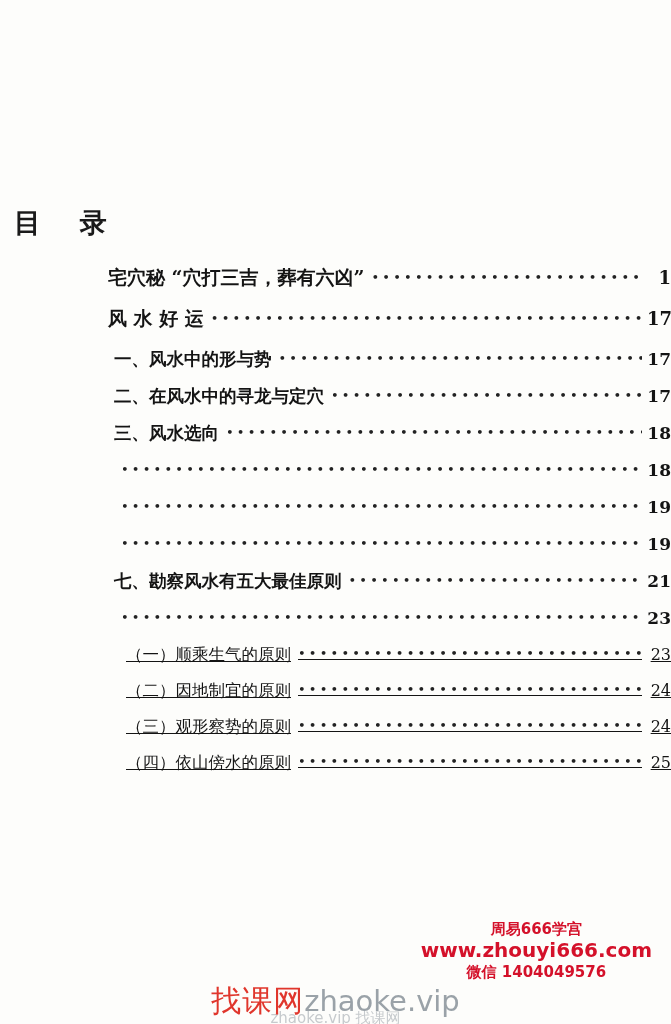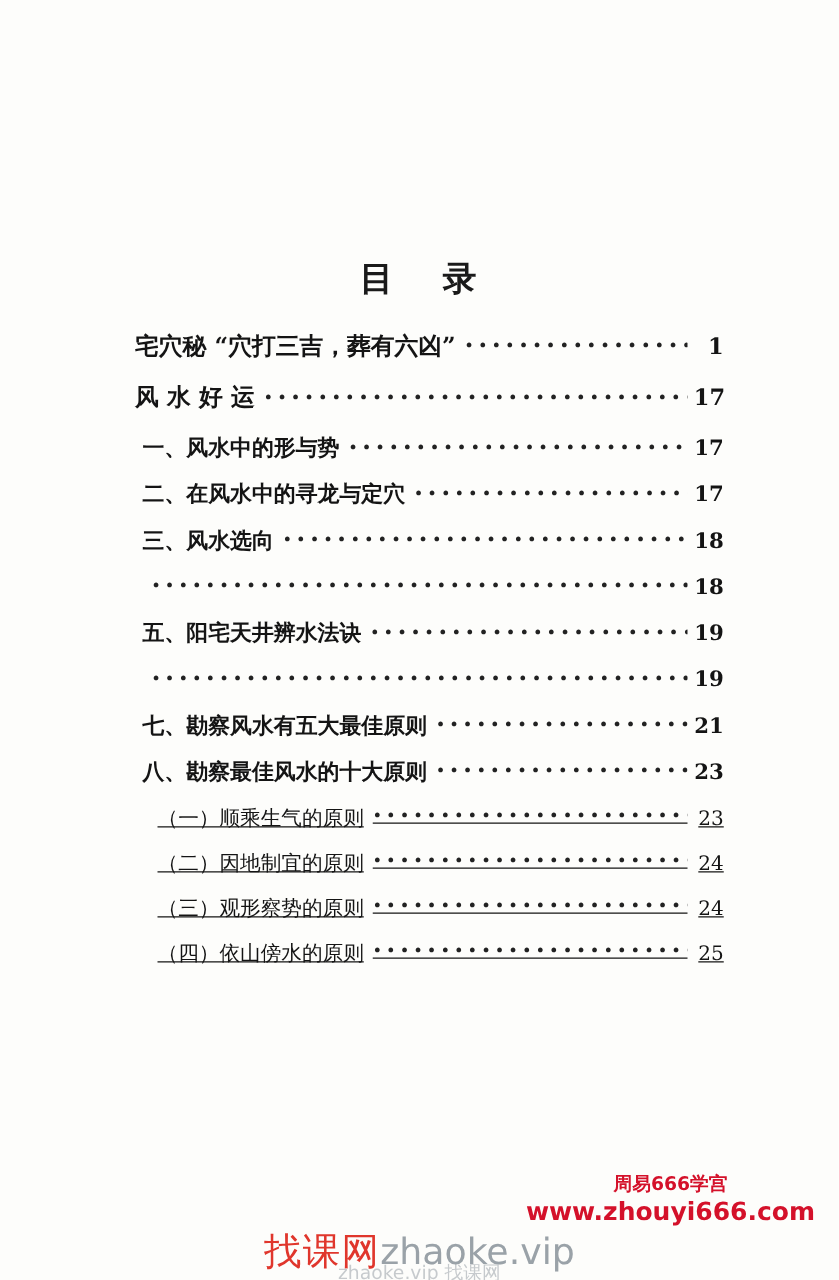--- a/index.html
+++ b/index.html
@@ -14,41 +14,40 @@
     overflow: hidden;
     position: relative;
   }
   .page {
     position: relative;
     width: 671px;
     height: 1024px;
     background: #fdfdfb;
   }
   .toc-title {
-    text-align: center;
-    font-family: Liberation Sans, sans-serif;
+    text-align: left;
+    font-family: Liberation Serif, serif;
     font-size: 27px;
     font-weight: bold;
     letter-spacing: 16px;
     color: #1a1a1a;
     padding-top: 205px;
     padding-left: 14px;
   }
   .toc-list {
     margin: 26px 0 0 0;
     padding: 0;
     list-style: none;
   }
   .toc-row {
     display: flex;
     align-items: flex-end;
     font-family: "DejaVu Serif", serif;
     color: #141414;
     margin-bottom: 17px;
-    padding-right: 92px;
   }
   .toc-row .lbl {
     white-space: nowrap;
     font-weight: bold;
     line-height: 1.1;
   }
   .toc-row .dots {
     flex: 1 1 auto;
     overflow: hidden;
     white-space: nowrap;
@@ -155,38 +154,36 @@
       <span class="dots">••••••••••••••••••••••••••••••••••••••••••••••••••</span>
       <span class="pg">18</span>
     </li>
 
     <li class="toc-row lvl1">
       <span class="dots">••••••••••••••••••••••••••••••••••••••••••••••••••</span>
       <span class="pg">18</span>
     </li>
 
     <li class="toc-row lvl1">
-      <span class="lbl">五、阳宅天井辨水法诀</span>
       <span class="dots">••••••••••••••••••••••••••••••••••••••••••••••••••</span>
       <span class="pg">19</span>
     </li>
 
     <li class="toc-row lvl1">
       <span class="dots">••••••••••••••••••••••••••••••••••••••••••••••••••</span>
       <span class="pg">19</span>
     </li>
 
     <li class="toc-row lvl1">
       <span class="lbl">七、勘察风水有五大最佳原则</span>
       <span class="dots">••••••••••••••••••••••••••••••••••••••••••••••••••</span>
       <span class="pg">21</span>
     </li>
 
     <li class="toc-row lvl1">
-      <span class="lbl">八、勘察最佳风水的十大原则</span>
       <span class="dots">••••••••••••••••••••••••••••••••••••••••••••••••••</span>
       <span class="pg">23</span>
     </li>
 
     <li class="toc-row lvl2">
       <span class="lbl">（一）顺乘生气的原则</span>
       <span class="dots">••••••••••••••••••••••••••••••••••••••••••••••••••</span>
       <span class="pg">23</span>
     </li>
 
@@ -206,20 +203,21 @@
       <span class="lbl">（四）依山傍水的原则</span>
       <span class="dots">••••••••••••••••••••••••••••••••••••••••••••••••••</span>
       <span class="pg">25</span>
     </li>
 
   </ul>
 
   <div class="wm-right">
     <div class="l1">周易666学宫</div>
     <div class="l2">www.zhouyi666.com</div>
+    <div class="l3">微信 1404049576</div>
   </div>
 
   <div class="wm-faint">zhaoke.vip 找课网</div>
 
   <div class="wm-center">
     <span>找课网</span><span class="site">zhaoke.vip</span>
   </div>
 
 </div>
 

